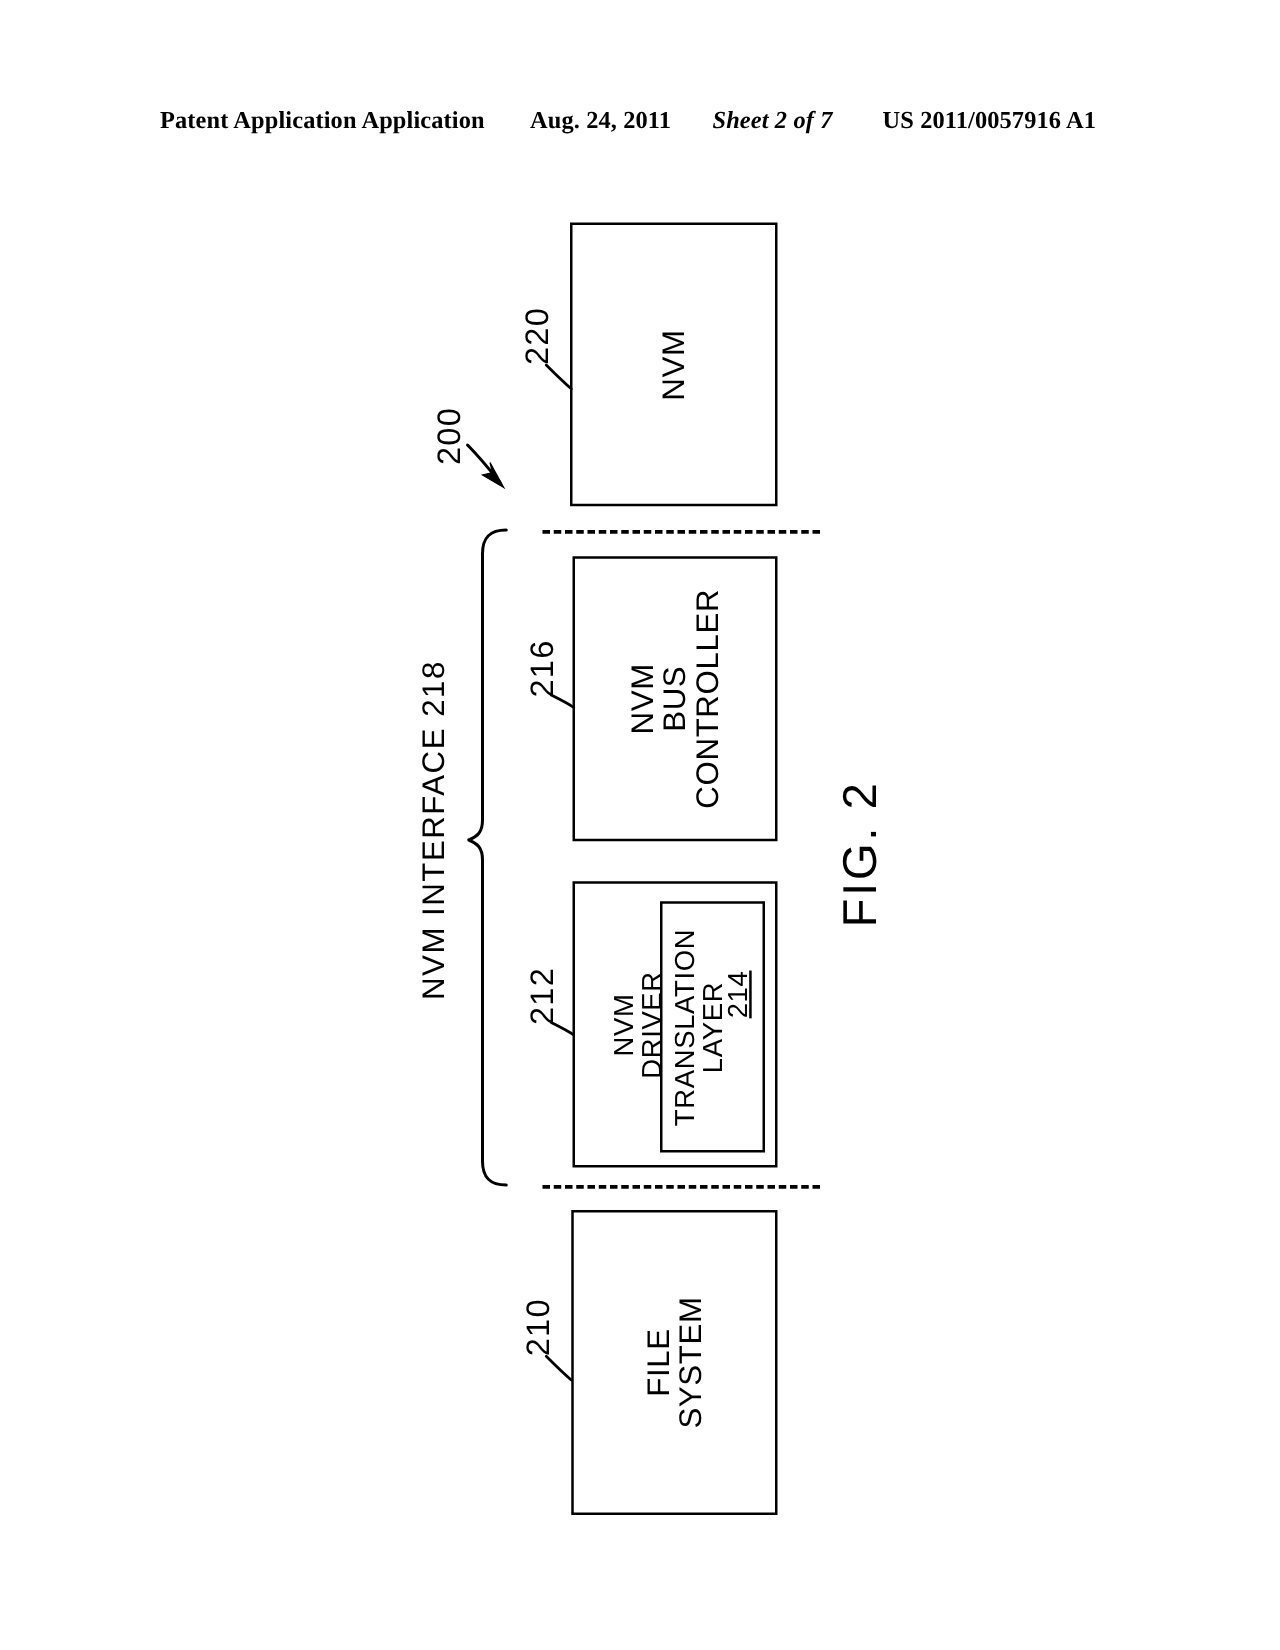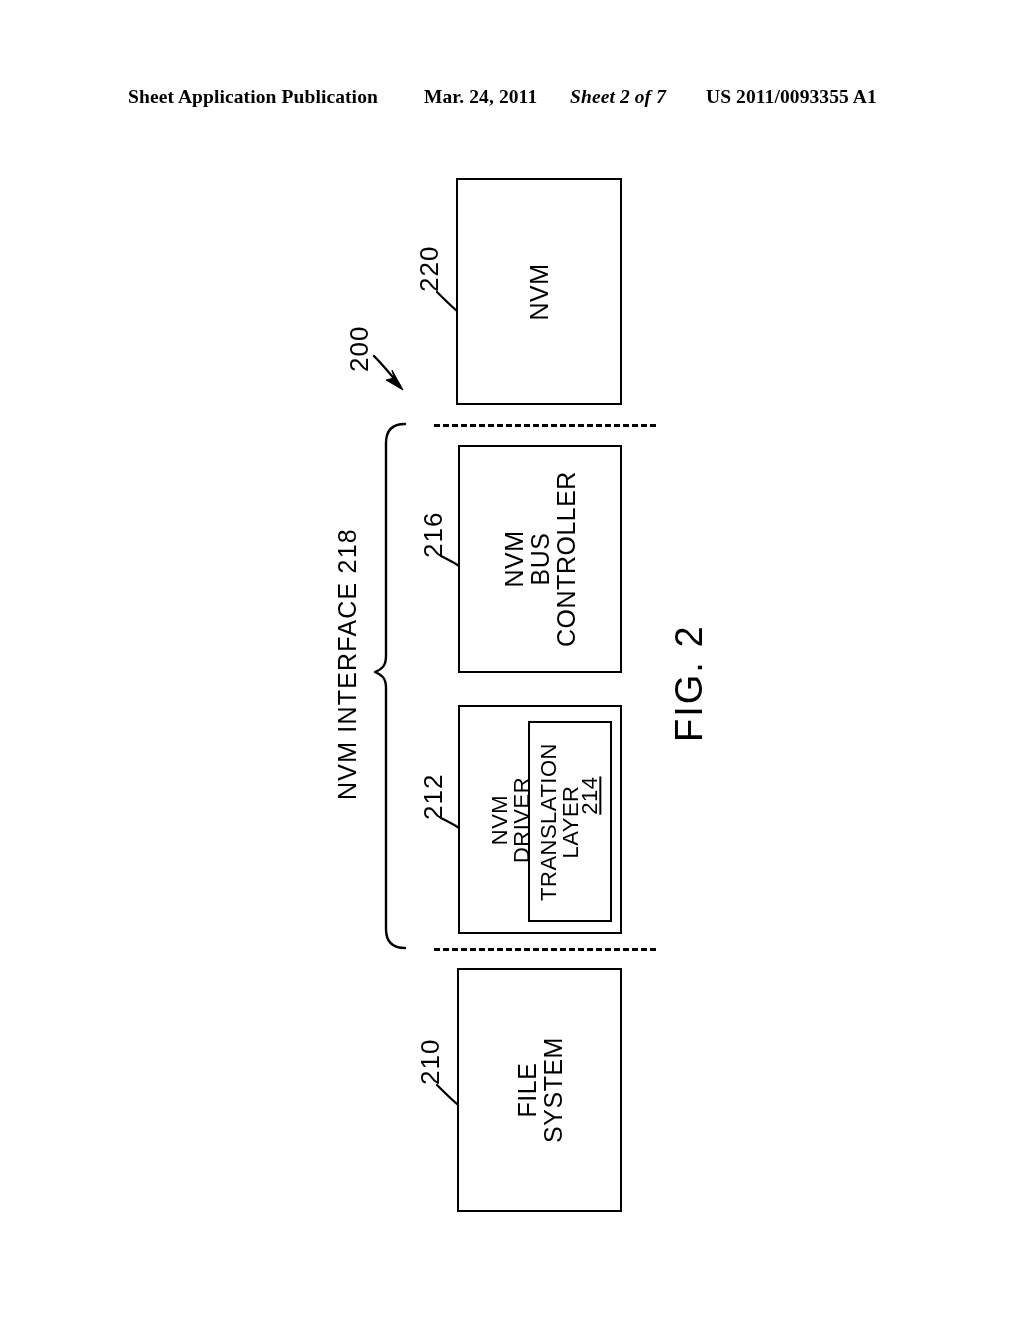--- a/index.html
+++ b/index.html
@@ -145,24 +145,24 @@
     top: 0;
     width: 1024px;
     height: 1320px;
     pointer-events: none;
   }
 </style>
 </head>
 <body>
 
 <div id="page-header">
-  <span class="hdr-pub">Sheet Application Publication</span>
-  <span class="hdr-date">Mar. 24, 2011</span>
+  <span class="hdr-pub">Patent Application Application</span>
+  <span class="hdr-date">Aug. 24, 2011</span>
   <span class="hdr-sheet">Sheet 2 of 7</span>
-  <span class="hdr-patno">US 2011/0093355 A1</span>
+  <span class="hdr-patno">US 2011/0057916 A1</span>
 </div>
 
 <div id="figure-canvas">
 
   <div class="fig-box" style="left:456px; top:178px; width:166px; height:227px;">
     <div class="rot-label">NVM</div>
   </div>
   <div class="ref-num" style="left:414px; top:292px;">220</div>
 
   <div class="fig-box" style="left:458px; top:445px; width:164px; height:228px;">

